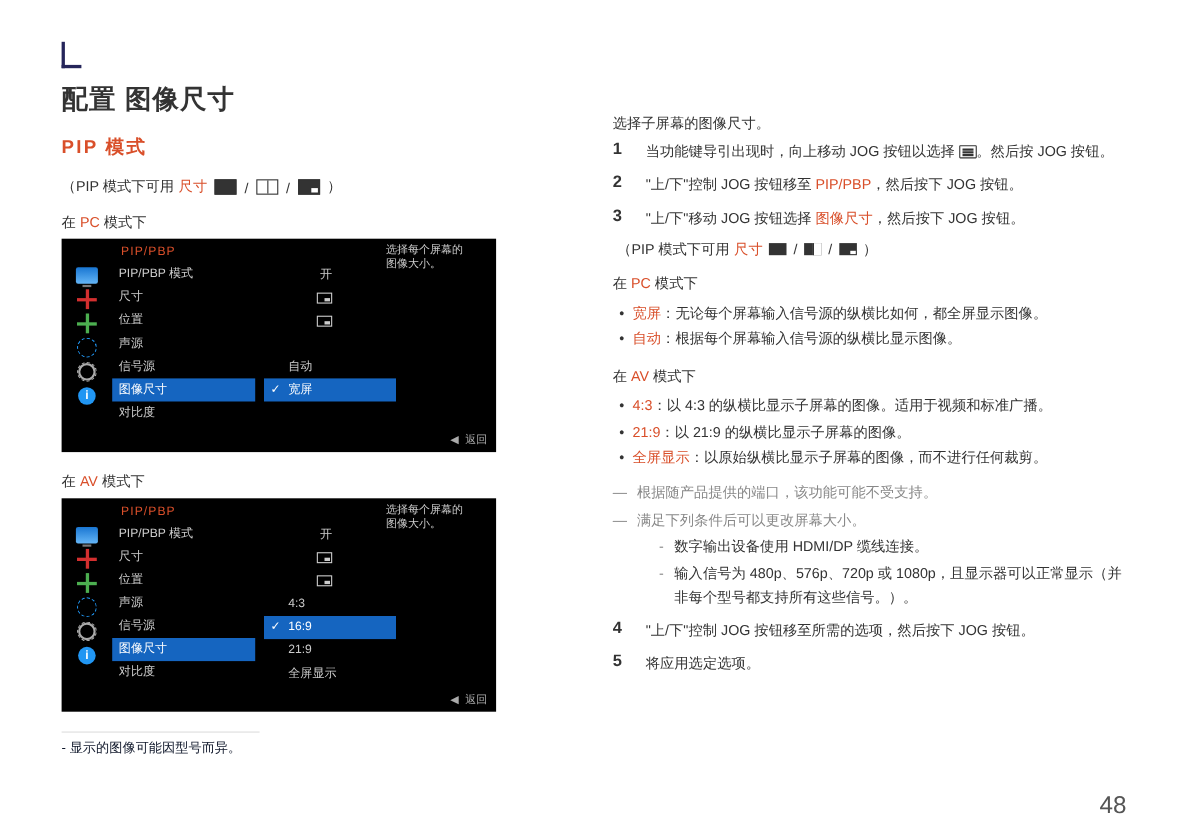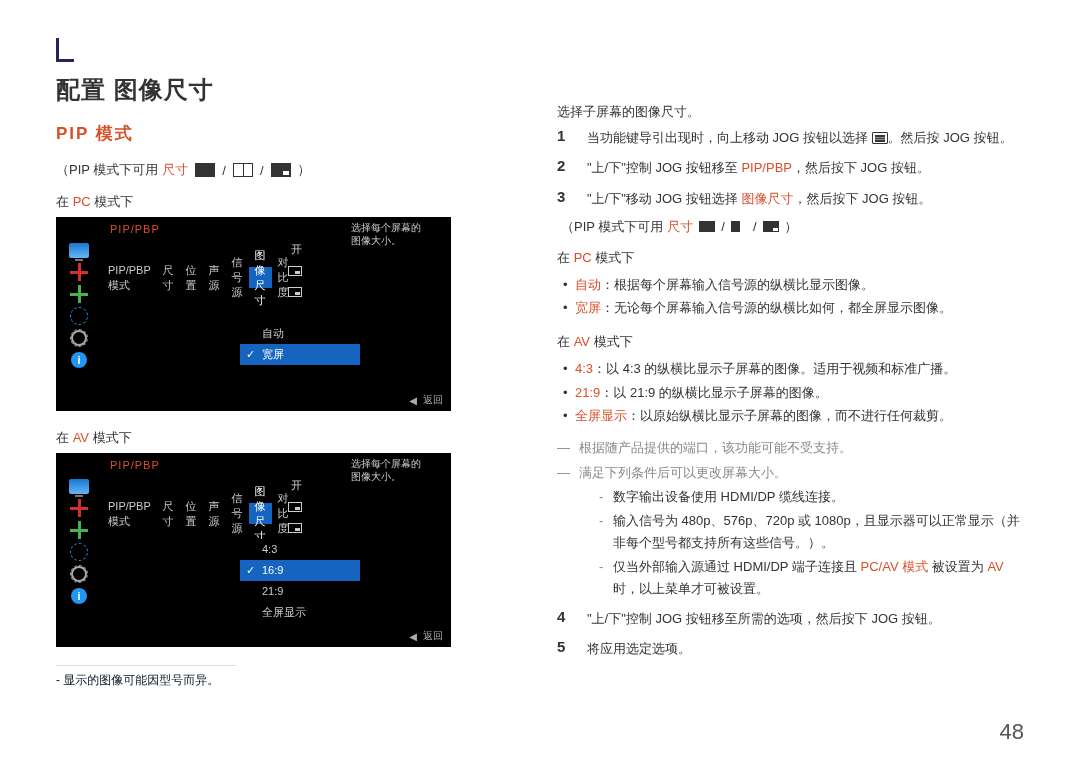--- a/index.html
+++ b/index.html
@@ -40,21 +40,21 @@
   .size-ic .inner { position: absolute; background: #fff; }
   .size-ic.half .inner { right: 0; top: 0; width: 50%; height: 100%; border-left: 1.5px solid #333; background: transparent; }
   .size-ic.pipsm .inner { right: 1px; bottom: 1px; width: 6px; height: 4px; }
 
   
   .osd { background: #000; width: 395px; height: 194px; position: relative; font-size: 11px; color: #ccc; margin-bottom: 18px; }
   .osd-title { color: #d94f2a; padding: 6px 0 4px 54px; font-size: 11px; letter-spacing: 1px; }
   .osd-body { display: flex; position: relative; }
   .osd-icons { width: 46px; display: flex; flex-direction: column; align-items: center; padding-top: 0; gap: 0; }
   .osd-icons > div { width:26px; height:22px; display:flex; align-items:center; justify-content:center; }
-  .osd-items { width: 130px; display: flex; flex-direction: row; margin-top: 28px; }
+  .osd-items { width: 130px; display: flex; flex-direction: column; }
   .osd-row { padding: 3px 6px; height: 21px; line-height: 15px; font-size: 11px; display:flex; align-items:center; }
   .osd-row.sel { background: #1565c0; color: #fff; }
   .osd-vals { width: 70px; display:flex; flex-direction:column; }
   .osd-val { height:21px; padding:3px 0; font-size:11px; color:#ccc; text-align:right; display:flex; align-items:center; justify-content:flex-end; gap:4px; }
   .osd-sub { position: absolute; left: 184px; top: 84px; width: 120px; background: #000; }
   .osd-sub.av { top: 64px; }
   .osd-sub .osd-row { padding-left: 22px; position:relative; }
   .osd-sub .osd-row.sel::before { content:"✓"; position:absolute; left:6px; color:#fff; font-size:11px; }
   .osd-desc { position: absolute; right: 22px; top: 4px; width: 78px; font-size: 10px; color:#ccc; line-height: 1.3; }
   .osd-foot { position:absolute; bottom:4px; right:8px; font-size:10px; color:#aaa; display:flex; align-items:center; gap:6px; }
@@ -270,43 +270,40 @@
       <span class="inline-size-ic half"></span>
       <span> / </span>
       <span class="inline-size-ic pipsm"></span>
       <span>）</span>
     </div>
 
     <div class="rp">
       <span>在 </span><span class="red">PC</span><span> 模式下</span>
     </div>
     <ul class="bullet-list" id="pc-bullets">
+        <li><span class="red">宽屏</span><span>：无论每个屏幕输入信号源的纵横比如何，都全屏显示图像。</span></li>
         <li><span class="red">自动</span><span>：根据每个屏幕输入信号源的纵横比显示图像。</span></li>
-        <li><span class="red">宽屏</span><span>：无论每个屏幕输入信号源的纵横比如何，都全屏显示图像。</span></li>
       </ul>
 
     <div class="rp">
       <span>在 </span><span class="red">AV</span><span> 模式下</span>
     </div>
     <ul class="bullet-list" id="av-bullets">
         <li><span class="red">4:3</span><span>：以 4:3 的纵横比显示子屏幕的图像。适用于视频和标准广播。</span></li>
         <li><span class="red">21:9</span><span>：以 21:9 的纵横比显示子屏幕的图像。</span></li>
         <li><span class="red">全屏显示</span><span>：以原始纵横比显示子屏幕的图像，而不进行任何裁剪。</span></li>
       </ul>
 
     <ul class="note-list">
       <li>根据随产品提供的端口，该功能可能不受支持。</li>
       <li>
         <span>满足下列条件后可以更改屏幕大小。</span>
         <ul class="sub-list">
           <li>数字输出设备使用 HDMI/DP 缆线连接。</li>
           <li>输入信号为 480p、576p、720p 或 1080p，且显示器可以正常显示（并非每个型号都支持所有这些信号。）。</li>
-          <li>
-            <span>仅当外部输入源通过 HDMI/DP 端子连接且 </span><span class="red">PC/AV 模式</span><span> 被设置为 </span><span class="red">AV</span><span> 时，以上菜单才可被设置。</span>
-          </li>
         </ul>
       </li>
     </ul>
 
     <div class="step" style="margin-top:8px;">
       <div class="step-num">4</div>
       <div class="step-body">"上/下"控制 JOG 按钮移至所需的选项，然后按下 JOG 按钮。</div>
     </div>
     <div class="step">
       <div class="step-num">5</div>

